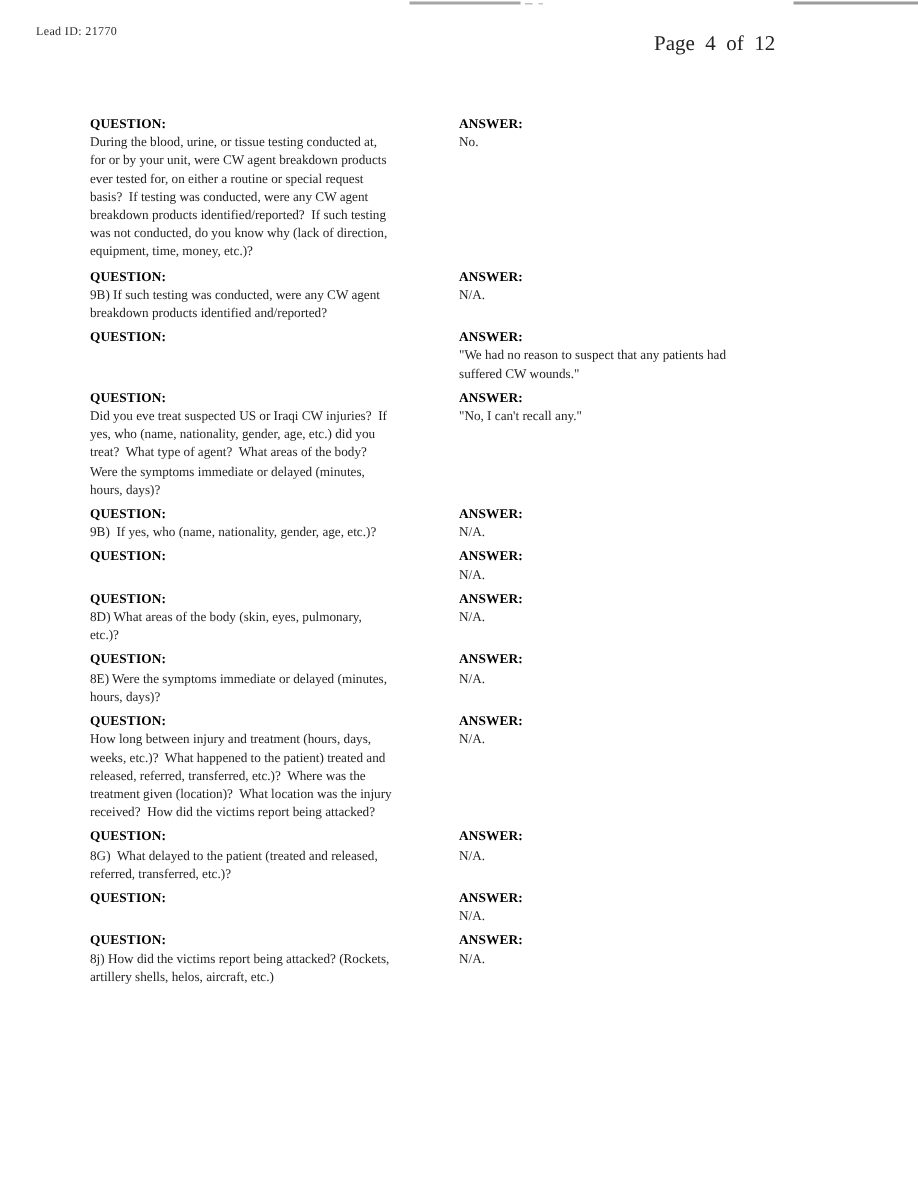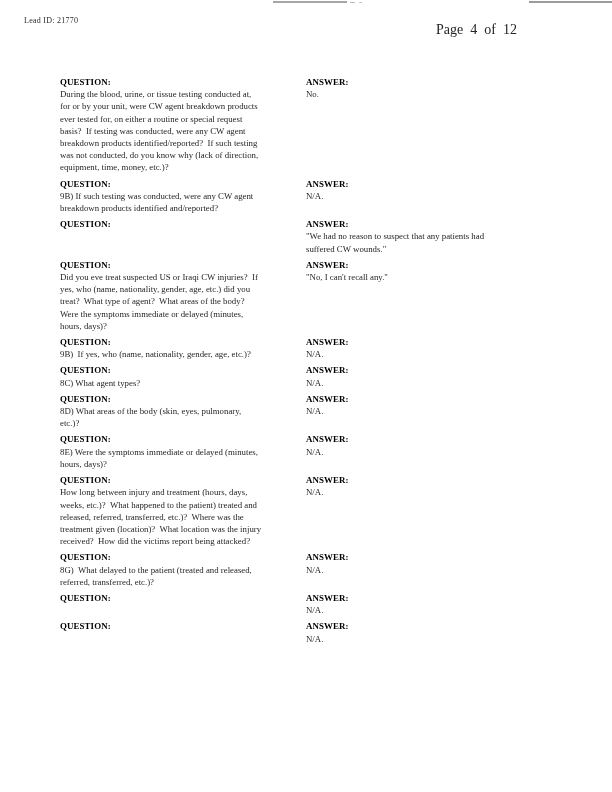--- a/index.html
+++ b/index.html
@@ -131,21 +131,20 @@
     </div>
     <div class="a-col">
       <div class="qa-label">ANSWER:</div>
       <div class="qa-text">N/A.</div>
     </div>
   </div>
 
   <div class="qa-block">
     <div class="q-col">
       <div class="qa-label">QUESTION:</div>
-      <div class="qa-text">8C) What agent types?</div>
     </div>
     <div class="a-col">
       <div class="qa-label">ANSWER:</div>
       <div class="qa-text">N/A.</div>
     </div>
   </div>
 
   <div class="qa-block">
     <div class="q-col">
       <div class="qa-label">QUESTION:</div>
@@ -203,20 +202,22 @@
     </div>
     <div class="a-col">
       <div class="qa-label">ANSWER:</div>
       <div class="qa-text">N/A.</div>
     </div>
   </div>
 
   <div class="qa-block">
     <div class="q-col">
       <div class="qa-label">QUESTION:</div>
+      <div class="qa-text">8j) How did the victims report being attacked? (Rockets,
+artillery shells, helos, aircraft, etc.)</div>
     </div>
     <div class="a-col">
       <div class="qa-label">ANSWER:</div>
       <div class="qa-text">N/A.</div>
     </div>
   </div>
 </div>
 </div>
 
 </body></html>

